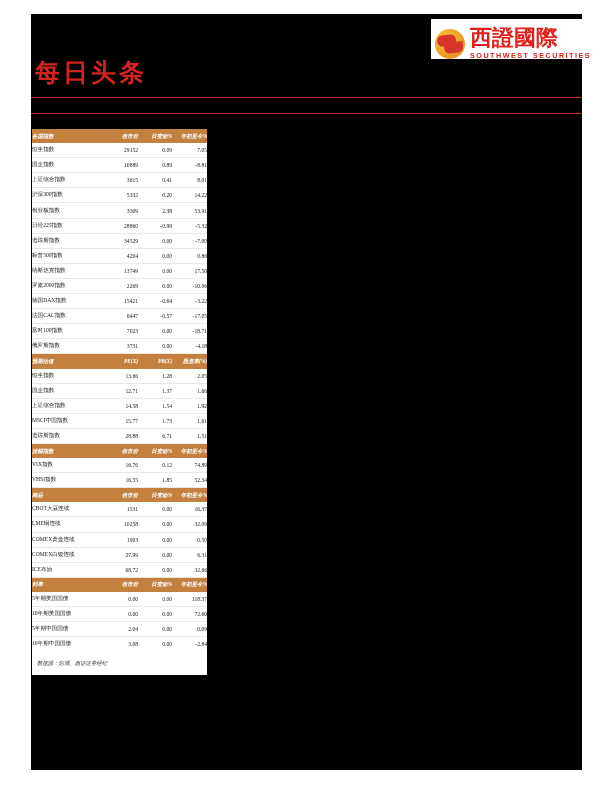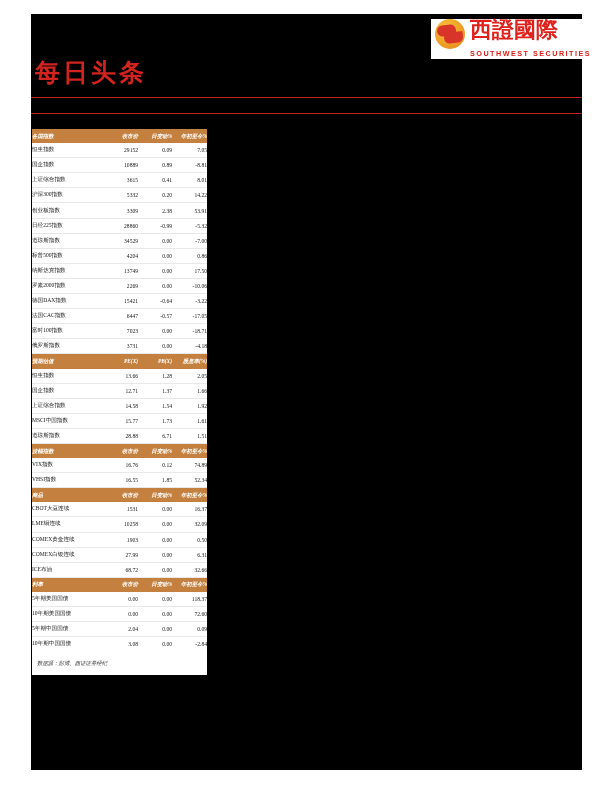--- a/index.html
+++ b/index.html
@@ -14,21 +14,21 @@
     position:absolute;
     left:31px;top:14px;
     width:551px;height:756px;
     background:#000000;
   }
   
   #logo-plate{
     position:absolute;right:0px;top:5px;
     width:151px;height:40px;
     background:#ffffff;
-    display:flex;align-items:flex-start;
+    display:flex;align-items:flex-end;
     padding-left:4px;
     box-sizing:border-box;
   }
   #logo-mark{
     width:30px;height:30px;border-radius:50%;
     background:radial-gradient(circle at 35% 32%, #f5c33c 0%, #f0a829 42%, #e8821c 100%);
     position:relative;flex:0 0 auto;overflow:hidden;
   }
   #logo-mark .swirl-a,#logo-mark .swirl-b{
     position:absolute;width:19px;height:11px;background:#d9342a;
@@ -43,21 +43,21 @@
   }
   #logo-text{margin-left:5px;line-height:1;}
   #logo-cn{
     font-family:"DejaVu Sans","Liberation Sans",sans-serif;
     font-size:22px;font-weight:bold;color:#e0201b;
     letter-spacing:0px;white-space:nowrap;
   }
   #logo-en{
     font-family:"Liberation Sans",sans-serif;
     font-size:7.2px;font-weight:bold;color:#e0201b;
-    letter-spacing:1.5px;margin-top:9px;white-space:nowrap;
+    letter-spacing:1.5px;margin-top:3px;white-space:nowrap;
   }
   
   #masthead-title{
     position:absolute;left:4px;top:42px;
     font-family:"DejaVu Sans","Liberation Sans",sans-serif;
     font-size:25px;font-weight:bold;
     color:#d2231e;
     letter-spacing:3px;
     white-space:nowrap;
   }

